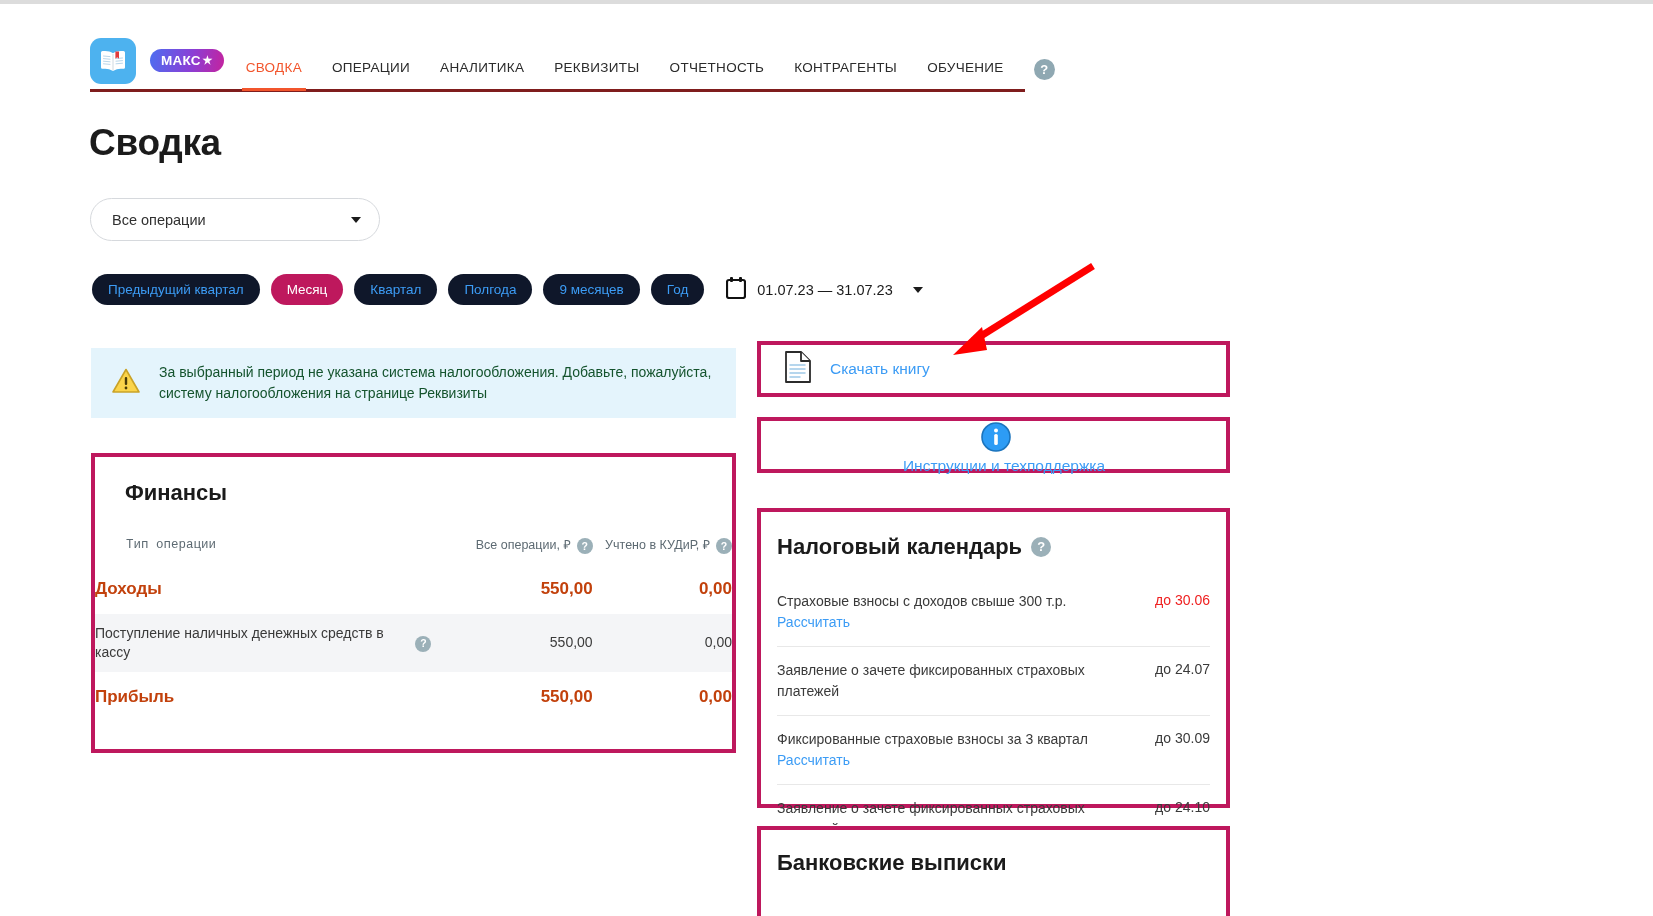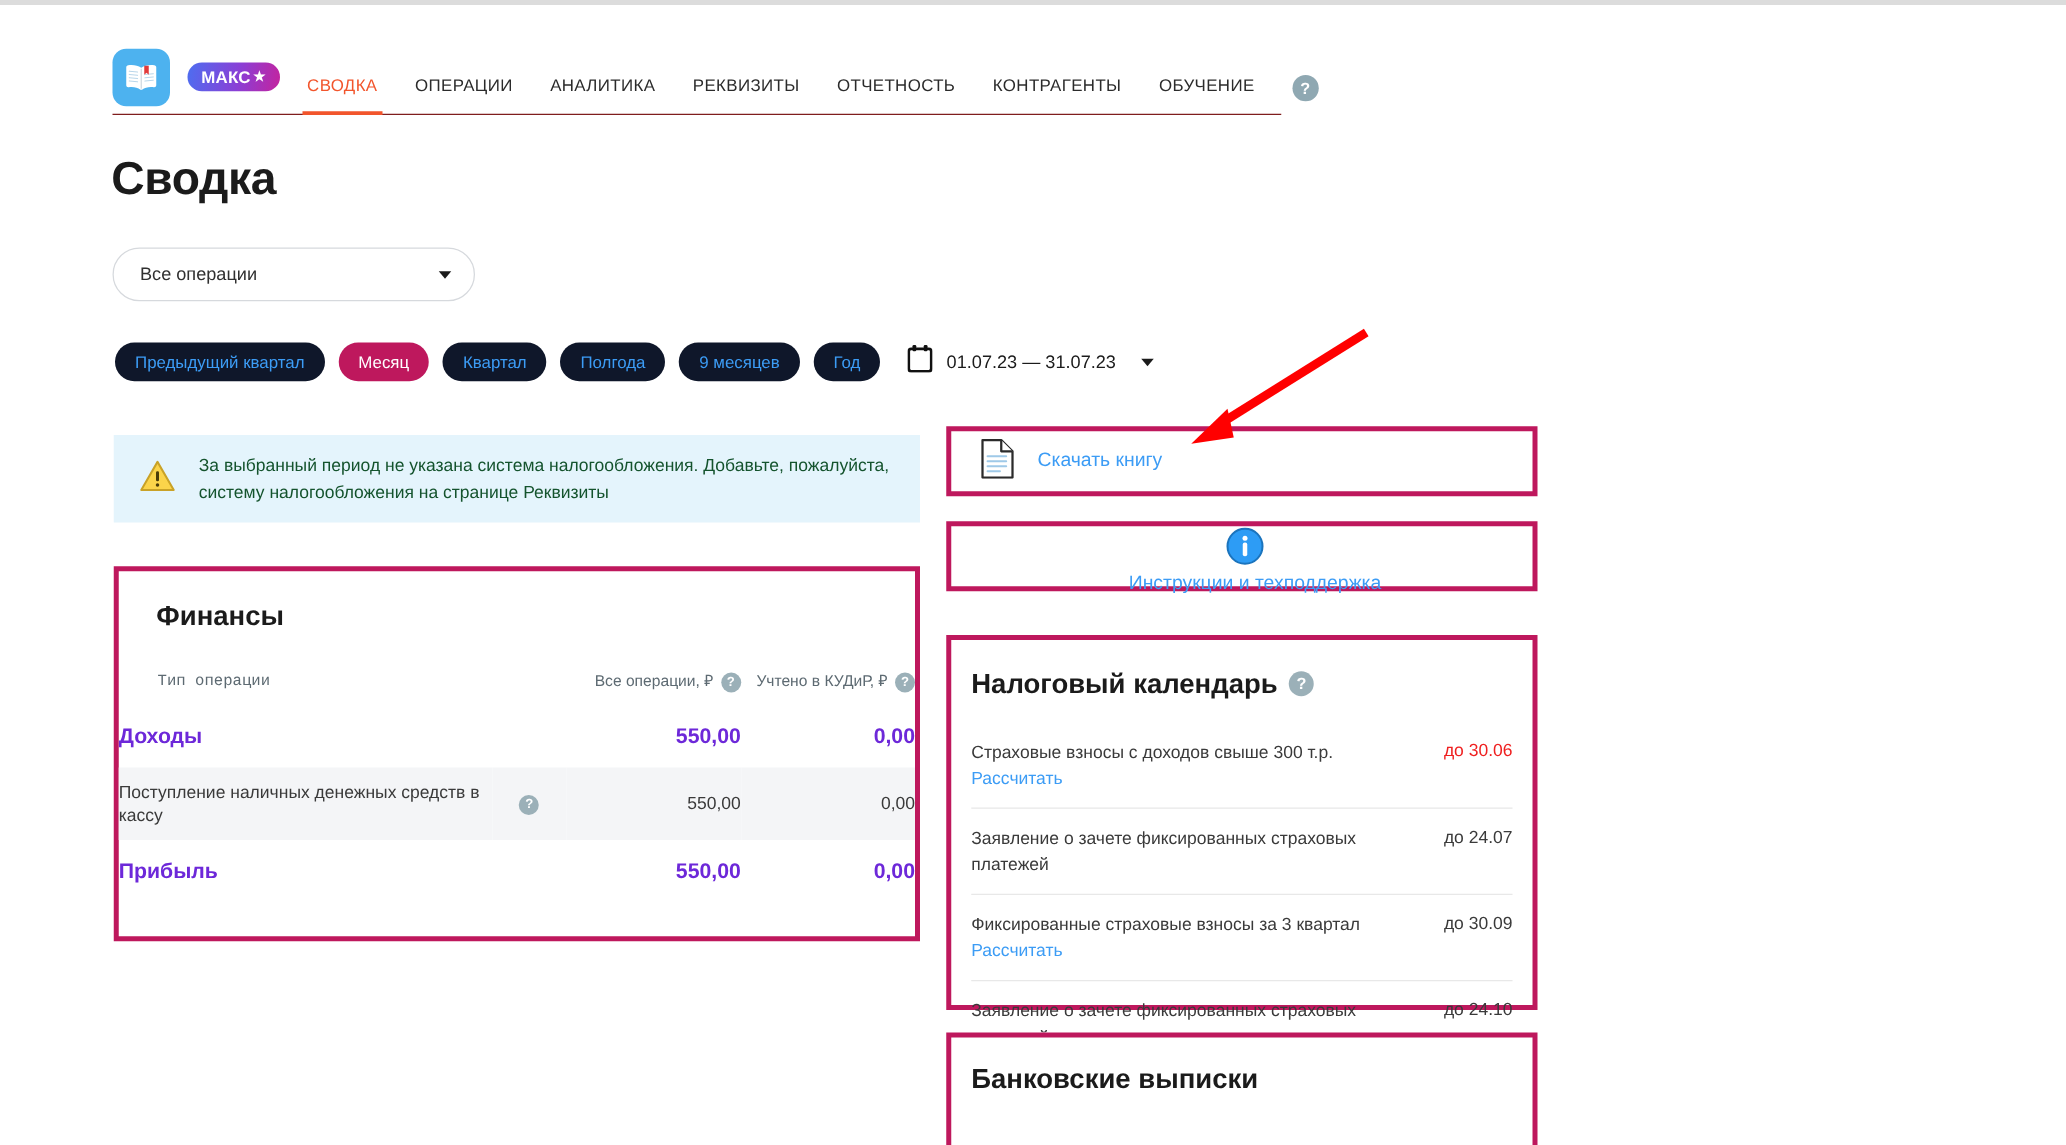--- a/index.html
+++ b/index.html
@@ -18,21 +18,21 @@
   .top-edge {
     position: absolute; top: 0; left: 0;
     width: 1653px; height: 4px;
     background: #dcdcdc;
   }
 
   
   .header {
     position: absolute; top: 36px; left: 90px;
     width: 935px; height: 56px;
-    border-bottom: 1px solid #7f1d1d;
+    border-bottom: 3px solid #7f1d1d;
     display: flex; align-items: center;
   }
   .logo-tile {
     width: 46px; height: 46px;
     border-radius: 11px;
     background: #4db2ef;
     display: flex; align-items: center; justify-content: center;
     flex: 0 0 auto;
     position: relative;
     margin-top: -4px;
@@ -173,21 +173,21 @@
     border-collapse: collapse;
     width: 100%;
   }
   .fin-table th {
     font-size: 12.5px; font-weight: normal; color: #5d6a72;
     text-align: right; padding: 10px 0 10px 0;
   }
   .fin-table th.first { text-align: left; padding-left: 31px; font-family: Liberation Mono, monospace; }
   .fin-table td { font-size: 14px; color: #2b2b2b; padding: 0; }
   .row-total td {
-    font-size: 17px; font-weight: bold; color: #6d28d9;
+    font-size: 17px; font-weight: bold; color: #c2410c;
     height: 50px;
   }
   .row-sub { background: #f4f5f7; }
   .row-sub td { color: #3a3a3a; height: 58px; line-height: 19px; }
   .cell-name { padding-left: 31px; width: 300px; }
   .cell-q { width: 60px; text-align: center; }
   .cell-a { text-align: right; width: 140px; padding-right: 22px; }
   .cell-b { text-align: right; width: 140px; padding-right: 27px; }
   .q-ico {
     display: inline-flex; align-items: center; justify-content: center;

